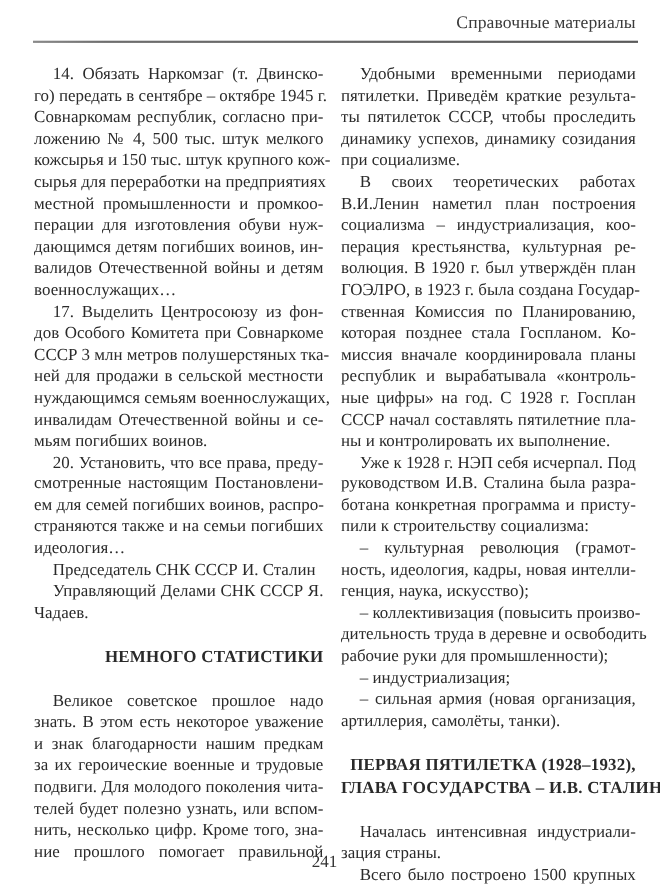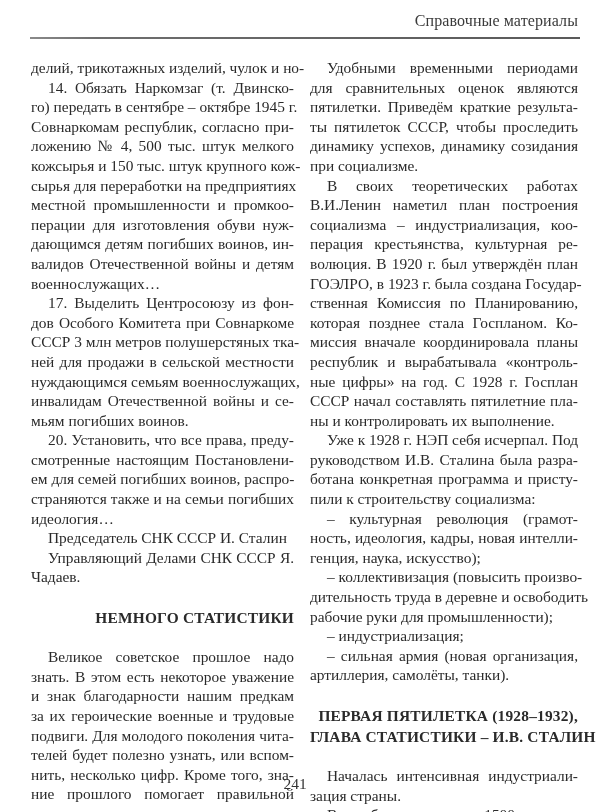--- a/index.html
+++ b/index.html
@@ -70,21 +70,20 @@
     color: #333;
   }
 </style>
 </head>
 <body>
 
 <div class="running-header">Справочные материалы</div>
 <div class="header-rule"></div>
 
 <div class="column col-left">
-  <span class="line">делий, трикотажных изделий, чулок и но-</span>
   <span class="line indent">14. Обязать Наркомзаг (т. Двинско-</span>
   <span class="line">го) передать в сентябре – октябре 1945 г.</span>
   <span class="line">Совнаркомам республик, согласно при-</span>
   <span class="line">ложению № 4, 500 тыс. штук мелкого</span>
   <span class="line">кожсырья и 150 тыс. штук крупного кож-</span>
   <span class="line">сырья для переработки на предприятиях</span>
   <span class="line">местной промышленности и промкоо-</span>
   <span class="line">перации для изготовления обуви нуж-</span>
   <span class="line">дающимся детям погибших воинов, ин-</span>
   <span class="line">валидов Отечественной войны и детям</span>
@@ -115,21 +114,20 @@
   <span class="line">за их героические военные и трудовые</span>
   <span class="line">подвиги. Для молодого поколения чита-</span>
   <span class="line">телей будет полезно узнать, или вспом-</span>
   <span class="line">нить, несколько цифр. Кроме того, зна-</span>
   <span class="line">ние прошлого помогает правильной</span>
 
 </div>
 
 <div class="column col-right">
   <span class="line indent">Удобными временными периодами</span>
-  <span class="line">для сравнительных оценок являются</span>
   <span class="line">пятилетки. Приведём краткие результа-</span>
   <span class="line">ты пятилеток СССР, чтобы проследить</span>
   <span class="line">динамику успехов, динамику созидания</span>
   <span class="line last">при социализме.</span>
   <span class="line indent">В своих теоретических работах</span>
   <span class="line">В.И.Ленин наметил план построения</span>
   <span class="line">социализма – индустриализация, коо-</span>
   <span class="line">перация крестьянства, культурная ре-</span>
   <span class="line">волюция. В 1920 г. был утверждён план</span>
   <span class="line">ГОЭЛРО, в 1923 г. была создана Государ-</span>
@@ -149,21 +147,21 @@
   <span class="line last">генция, наука, искусство);</span>
   <span class="line indent">– коллективизация (повысить произво-</span>
   <span class="line">дительность труда в деревне и освободить</span>
   <span class="line last">рабочие руки для промышленности);</span>
   <span class="line indent last">– индустриализация;</span>
   <span class="line indent">– сильная армия (новая организация,</span>
   <span class="line last">артиллерия, самолёты, танки).</span>
 
   <span class="gap"></span>
   <span class="heading">ПЕРВАЯ ПЯТИЛЕТКА (1928–1932),</span>
-  <span class="heading">ГЛАВА СТАТИСТИКИ – И.В. СТАЛИН</span>
+  <span class="heading">ГЛАВА ГОСУДАРСТВА – И.В. СТАЛИН</span>
   <span class="gap"></span>
 
   <span class="line indent">Началась интенсивная индустриали-</span>
   <span class="line last">зация страны.</span>
   <span class="line indent">Всего было построено 1500 крупных</span>
 
 </div>
 
 <div class="page-number">241</div>
 

